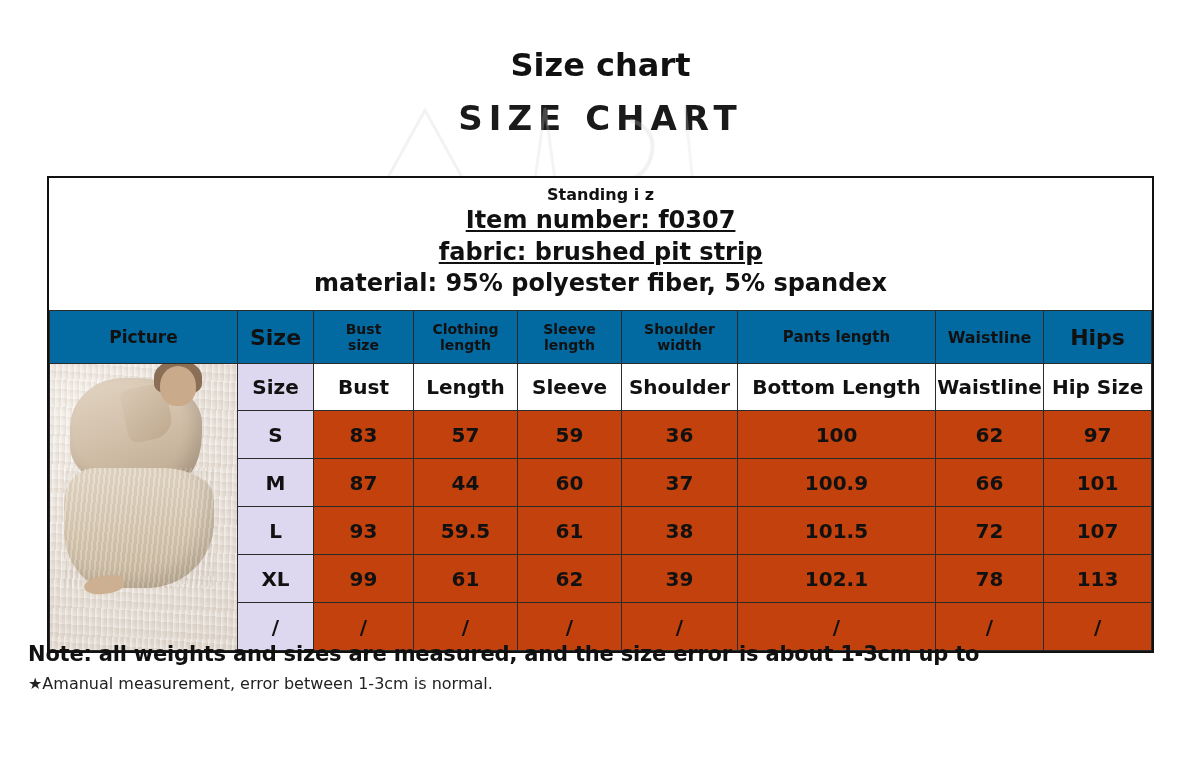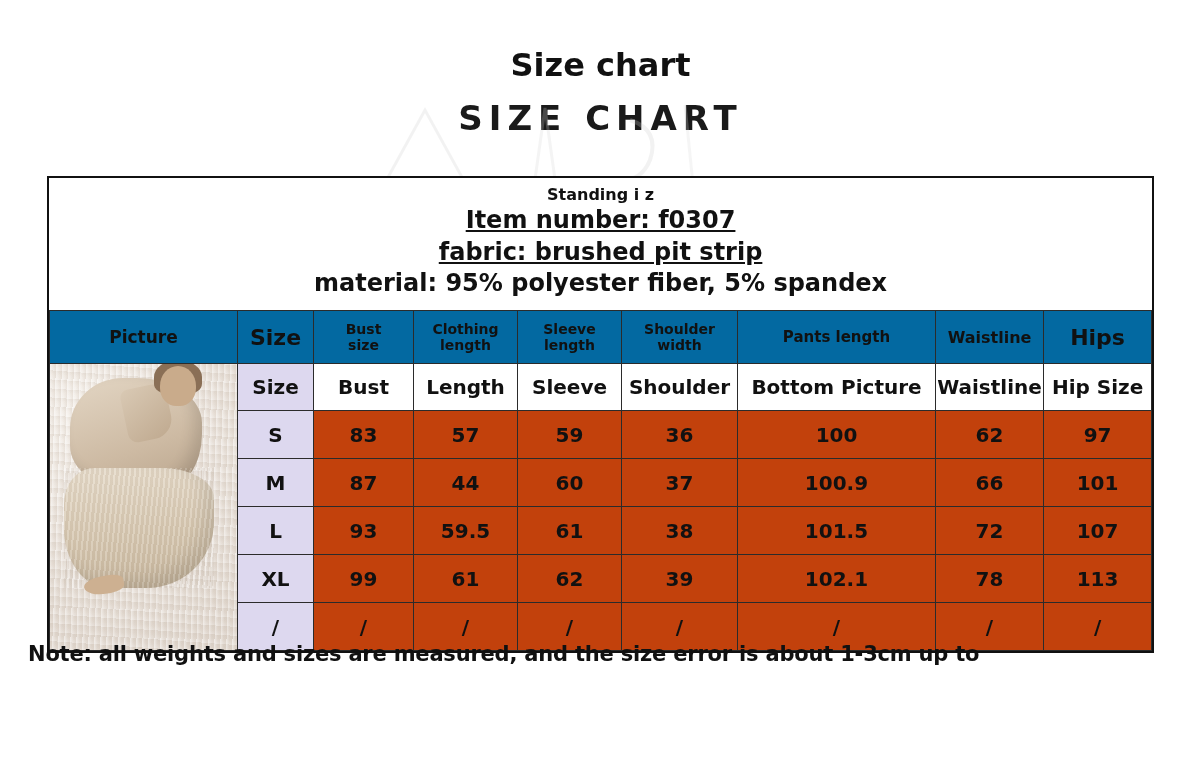--- a/index.html
+++ b/index.html
@@ -290,21 +290,21 @@
                   <div class="rib"></div>
                 </div>
             <div class="foot"></div>
           </div>
         </td>
         <td class="lav">Size</td>
         <td>Bust</td>
         <td>Length</td>
         <td>Sleeve</td>
         <td>Shoulder</td>
-        <td>Bottom Picture</td>
+        <td>Bottom Length</td>
         <td>Waistline</td>
         <td>Hip Size</td>
       </tr>
 
       <tr class="data-row">
         <td class="size-col">S</td>
         <td>83</td>
         <td>57</td>
         <td>59</td>
         <td>36</td>
@@ -356,15 +356,16 @@
         <td>/</td>
         <td>/</td>
       </tr>
 
     </tbody>
       </table>
   </div>
 
   <div class="notes">
     <p class="note1">Note: all weights and sizes are measured, and the size error is about 1-3cm up to</p>
+    <p class="note2">★Amanual measurement, error between 1-3cm is normal.</p>
   </div>
 
 </div>
 
 </body></html>

